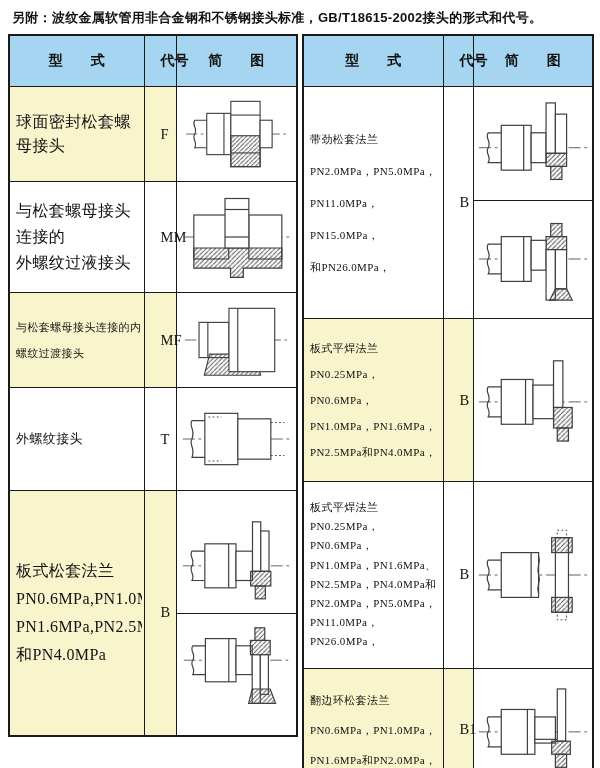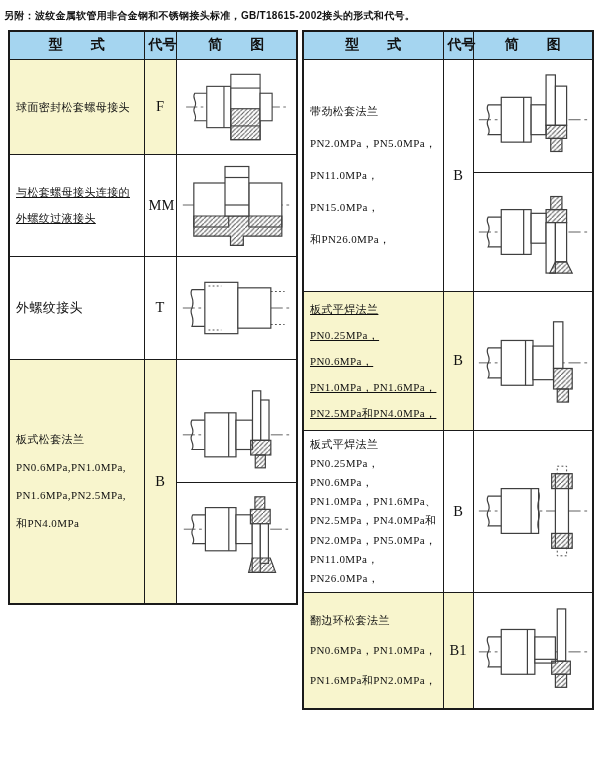--- a/index.html
+++ b/index.html
@@ -3,37 +3,37 @@
 <meta charset="utf-8">
 <style>
   :root{
     --header-bg:#a5d5f0;
     --highlight-bg:#f8f5cd;
     --border:#1a1a1a;
   }
   *{box-sizing:border-box;margin:0;padding:0;}
   html,body{width:600px;background:#fff;}
   body{height:768px;font-family:"Liberation Serif",serif;color:#111;overflow:hidden;}
-  .title{margin:9px 8px 7px 4px;font-family:"Liberation Sans",sans-serif;
-         font-weight:bold;font-size:10px;letter-spacing:.3px;white-space:nowrap;}
+  .title{margin:9px 8px 7px 12px;font-family:"Liberation Sans",sans-serif;
+         font-weight:bold;font-size:13px;letter-spacing:.3px;white-space:nowrap;}
   .tables{display:flex;gap:4px;margin:0 8px;align-items:flex-start;}
   table{border-collapse:collapse;table-layout:fixed;border:2.5px solid var(--border);}
-  th,td{border:1.5px solid var(--border);padding:4px;vertical-align:middle;}
+  th,td{border:1.5px solid var(--border);padding:16px;vertical-align:middle;}
   th{background:var(--header-bg);font-size:14px;font-weight:600;text-align:center;white-space:pre;}
   td.code{text-align:center;font-size:14.5px;}
   td.type{padding-left:6px;padding-right:2px;}
   td.type .tx{display:block;white-space:pre-line;overflow:hidden;letter-spacing:.4px;}
   td.hl{background:var(--highlight-bg);}
   td.diag{text-align:center;padding:0;}
   .sub{display:flex;align-items:center;justify-content:center;}
   .sub + .sub{border-top:1.5px solid var(--border);}
   
-  .lh26{line-height:26px;text-decoration:underline;} .lh28{line-height:28px;} .lh30{line-height:30px;}
+  .lh26{line-height:26px;} .lh28{line-height:28px;} .lh30{line-height:30px;}
   .lh32{line-height:32px;} .lh19{line-height:19.2px;} .lh24{line-height:24px;}
-  .fs13{font-size:13px;} .fs125{font-size:11px;} .fs115{font-size:11px;}
+  .fs13{font-size:13px;} .fs125{font-size:16px;} .fs115{font-size:11px;}
   
   .d{display:block;margin:auto;}
   .d line,.d path,.d rect,.d polygon{stroke:#3f3f3f;stroke-width:1.3;fill:none;}
   .d .cl{stroke-dasharray:13 4 3 4;stroke-width:1;stroke:#555;}
   .d .ht{fill:url(#h45);}
   .d .wh{fill:#fff;}
   .d .dt{stroke-dasharray:2 2.5;stroke-width:1;}
 </style>
 </head>
 <body>
@@ -96,20 +96,37 @@
           <rect class="wh" x="14" y="26" width="38" height="48"></rect>
           <rect class="wh" x="74" y="26" width="36" height="48"></rect>
           <polygon class="ht" points="14,62 110,62 110,84 68,84 68,94 54,94 54,84 14,84"></polygon>
           <rect class="wh" x="48" y="8" width="26" height="54"></rect>
           <line x1="48" y1="20" x2="74" y2="20"></line>
               <line x1="48" y1="50" x2="74" y2="50"></line>
         </svg>
       </td>
     </tr>
 
+    <tr style="height:95px">
+      <td class="type hl">
+            <span class="tx fs115 lh26">与松套螺母接头连接的内
+螺纹过渡接头</span>
+          </td>
+      <td class="code hl">MF</td>
+      <td class="diag">
+        <svg class="d" width="110" height="88" viewBox="0 0 120 100">
+          <line class="cl" x1="2" y1="50" x2="118" y2="50"></line>
+          <rect class="wh" x="18" y="30" width="34" height="40"></rect>
+              <line x1="28" y1="30" x2="28" y2="70"></line>
+          <polygon class="ht" points="30,66 82,66 88,90 24,90"></polygon>
+          <rect class="wh" x="52" y="14" width="52" height="72"></rect>
+              <line x1="62" y1="14" x2="62" y2="86"></line>
+        </svg>
+      </td>
+    </tr>
 
     <tr style="height:103px">
       <td class="type">
             <span class="tx fs13 lh24">外螺纹接头</span>
           </td>
       <td class="code">T</td>
       <td class="diag">
         <svg class="d" width="110" height="92" viewBox="0 0 120 100">
           <line class="cl" x1="2" y1="50" x2="118" y2="50"></line>
           <path d="M26,30 H12 c-4,6 4,9 0,20 c-4,6 4,9 0,20 H26"></path>

